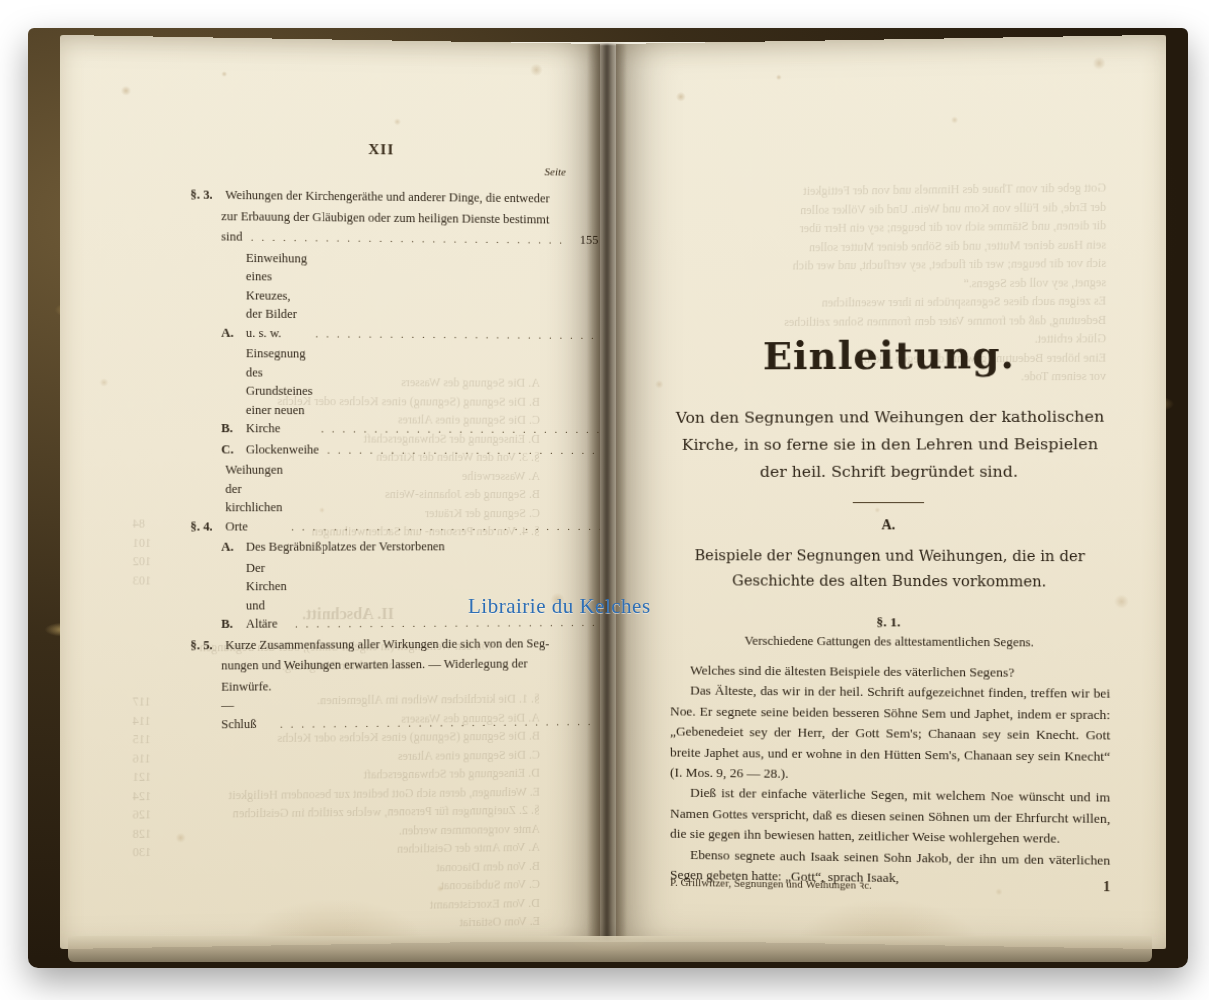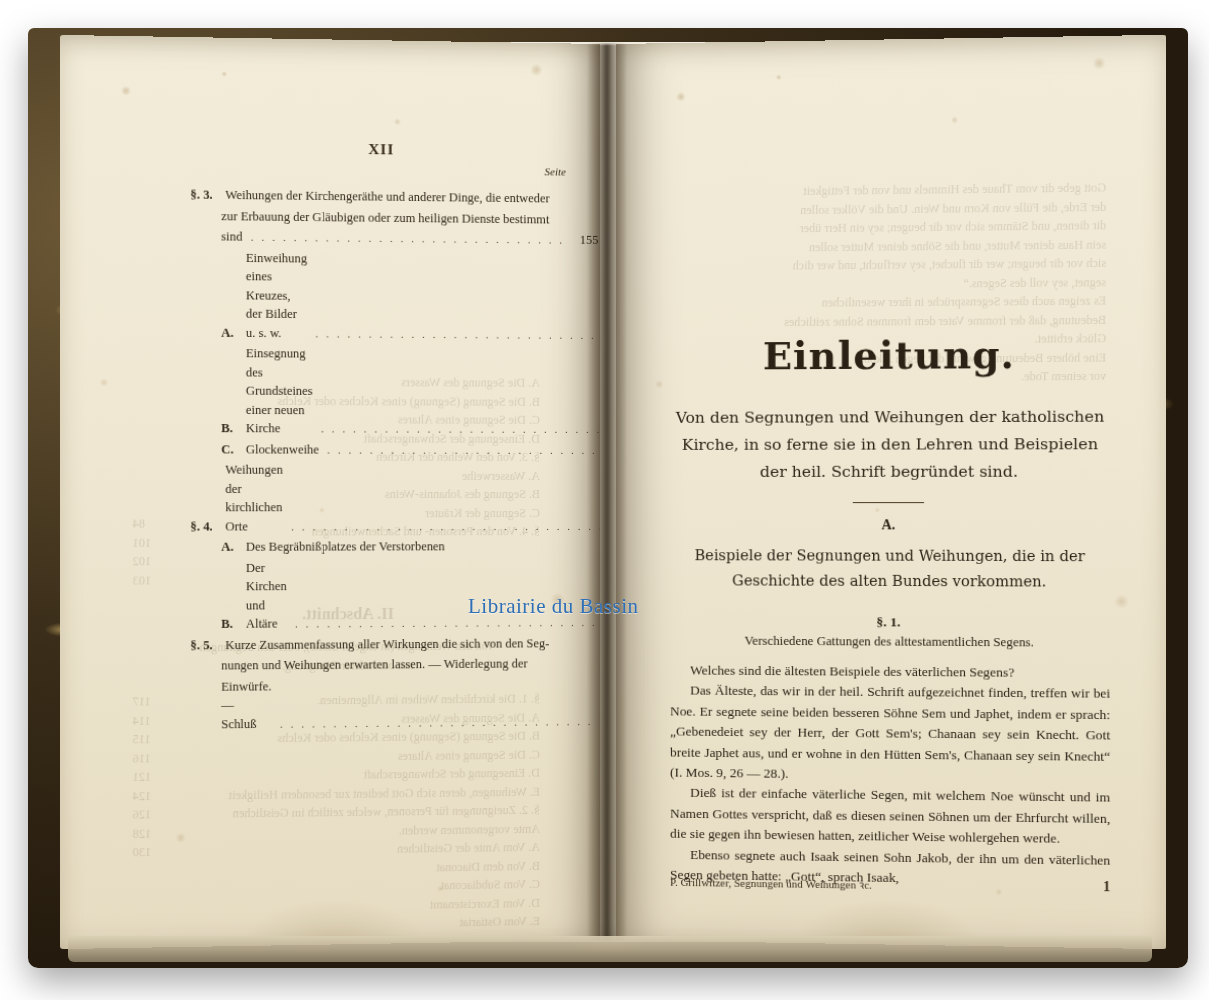--- a/index.html
+++ b/index.html
@@ -518,14 +518,14 @@
           <div>P. Grillwitzer, Segnungen und Weihungen ꝛc.</div>
           <div class="pageno">1</div>
         </div>
       </div>
     </div>
 
     <div class="gutter"></div>
     <div class="foreedge"></div>
   </div>
 
-  <div class="watermark">Librairie du Bassin</div>
+  <div class="watermark">Librairie du Kelches</div>
 </div>
 
 </body></html>

